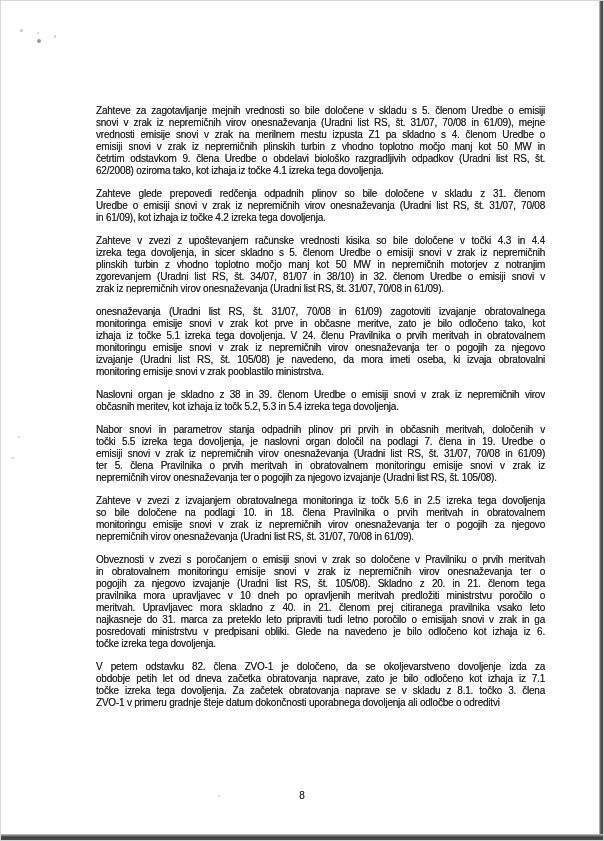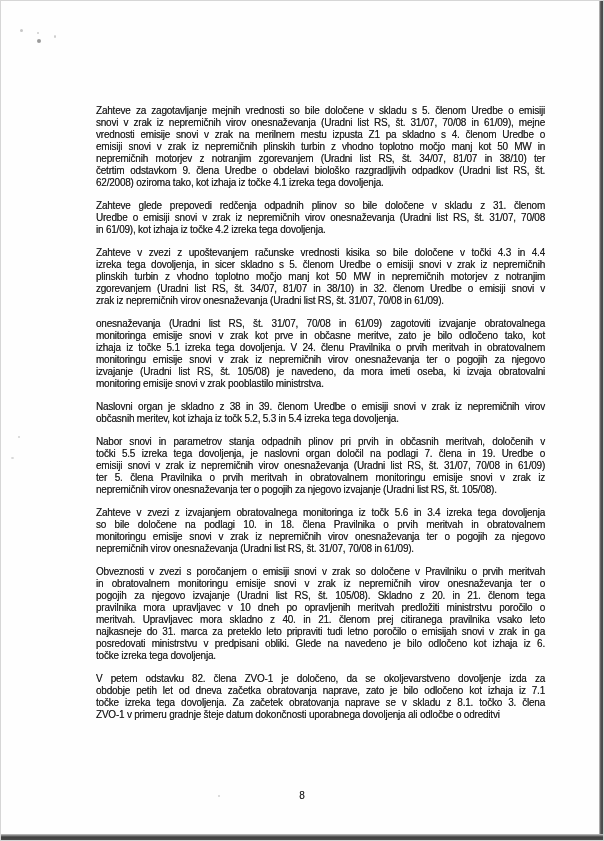--- a/index.html
+++ b/index.html
@@ -82,21 +82,20 @@
   <div class="speck" style="left:17px; top:435px; width:2px; height:2px; opacity:.4;"></div>
   <div class="speck" style="left:10px; top:456px; width:3px; height:2px; opacity:.35;"></div>
   <div class="speck" style="left:217px; top:794px; width:2px; height:2px; opacity:.4;"></div>
 
   <div class="text-block">
       <div class="paragraph">
         <div class="line">Zahteve za zagotavljanje mejnih vrednosti so bile določene v skladu s 5. členom Uredbe o emisiji</div>
         <div class="line">snovi v zrak iz nepremičnih virov onesnaževanja (Uradni list RS, št. 31/07, 70/08 in 61/09), mejne</div>
         <div class="line">vrednosti emisije snovi v zrak na merilnem mestu izpusta Z1 pa skladno s 4. členom Uredbe o</div>
         <div class="line">emisiji snovi v zrak iz nepremičnih plinskih turbin z vhodno toplotno močjo manj kot 50 MW in</div>
-        <div class="line">nepremičnih motorjev z notranjim zgorevanjem (Uradni list RS, št. 34/07, 81/07 in 38/10) ter</div>
         <div class="line">četrtim odstavkom 9. člena Uredbe o obdelavi biološko razgradljivih odpadkov (Uradni list RS, št.</div>
         <div class="line last">62/2008) oziroma tako, kot izhaja iz točke 4.1 izreka tega dovoljenja.</div>
       </div>
       <div class="paragraph">
         <div class="line">Zahteve glede prepovedi redčenja odpadnih plinov so bile določene v skladu z 31. členom</div>
         <div class="line">Uredbe o emisiji snovi v zrak iz nepremičnih virov onesnaževanja (Uradni list RS, št. 31/07, 70/08</div>
         <div class="line last">in 61/09), kot izhaja iz točke 4.2 izreka tega dovoljenja.</div>
       </div>
       <div class="paragraph">
         <div class="line">Zahteve v zvezi z upoštevanjem računske vrednosti kisika so bile določene v točki 4.3 in 4.4</div>
@@ -118,21 +117,21 @@
         <div class="line last">občasnih meritev, kot izhaja iz točk 5.2, 5.3 in 5.4 izreka tega dovoljenja.</div>
       </div>
       <div class="paragraph">
         <div class="line">Nabor snovi in parametrov stanja odpadnih plinov pri prvih in občasnih meritvah, določenih v</div>
         <div class="line">točki 5.5 izreka tega dovoljenja, je naslovni organ določil na podlagi 7. člena in 19. Uredbe o</div>
         <div class="line">emisiji snovi v zrak iz nepremičnih virov onesnaževanja (Uradni list RS, št. 31/07, 70/08 in 61/09)</div>
         <div class="line">ter 5. člena Pravilnika o prvih meritvah in obratovalnem monitoringu emisije snovi v zrak iz</div>
         <div class="line last">nepremičnih virov onesnaževanja ter o pogojih za njegovo izvajanje (Uradni list RS, št. 105/08).</div>
       </div>
       <div class="paragraph">
-        <div class="line">Zahteve v zvezi z izvajanjem obratovalnega monitoringa iz točk 5.6 in 3.4 izreka tega dovoljenja</div>
+        <div class="line">Zahteve v zvezi z izvajanjem obratovalnega monitoringa iz točk 5.6 in 2.5 izreka tega dovoljenja</div>
         <div class="line">so bile določene na podlagi 10. in 18. člena Pravilnika o prvih meritvah in obratovalnem</div>
         <div class="line">monitoringu emisije snovi v zrak iz nepremičnih virov onesnaževanja ter o pogojih za njegovo</div>
         <div class="line last">nepremičnih virov onesnaževanja (Uradni list RS, št. 31/07, 70/08 in 61/09).</div>
       </div>
       <div class="paragraph">
         <div class="line">Obveznosti v zvezi s poročanjem o emisiji snovi v zrak so določene v Pravilniku o prvih meritvah</div>
         <div class="line">in obratovalnem monitoringu emisije snovi v zrak iz nepremičnih virov onesnaževanja ter o</div>
         <div class="line">pogojih za njegovo izvajanje (Uradni list RS, št. 105/08). Skladno z 20. in 21. členom tega</div>
         <div class="line">pravilnika mora upravljavec v 10 dneh po opravljenih meritvah predložiti ministrstvu poročilo o</div>
         <div class="line">meritvah. Upravljavec mora skladno z 40. in 21. členom prej citiranega pravilnika vsako leto</div>

